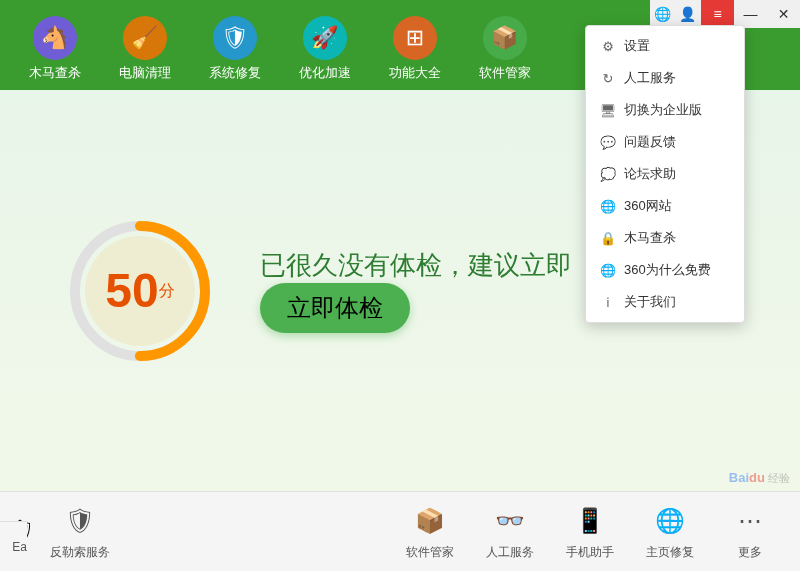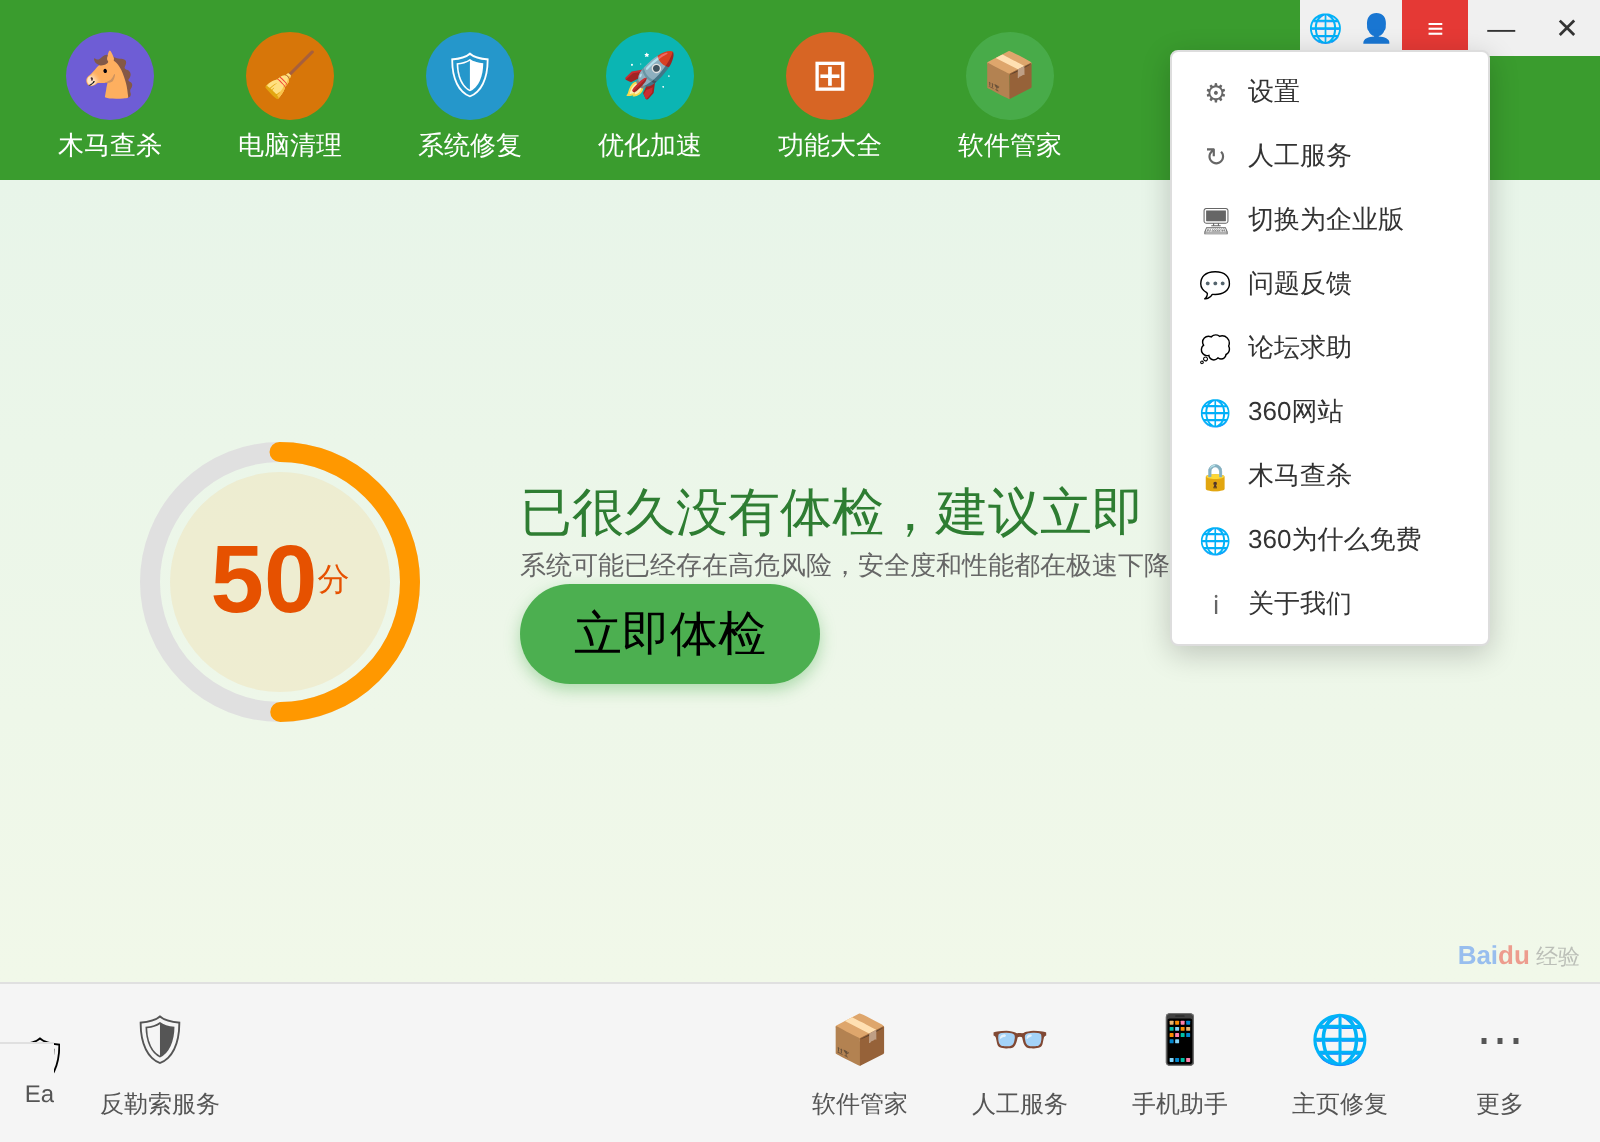--- a/index.html
+++ b/index.html
@@ -326,21 +326,20 @@
       <circle cx="80" cy="80" r="55" fill="rgba(255,160,0,0.1)"></circle>
     </svg>
     <div class="score-text">
       <span class="score-number">50</span>
       <span class="score-unit">分</span>
     </div>
   </div>
 
   <div class="main-text-area">
     <div class="main-title">已很久没有体检，建议立即</div>
-    <div class="main-subtitle">系统可能已经存在高危风险，安全度和性能都在极速下降</div>
     <button class="check-btn">立即体检</button>
   </div>
 </div>
 
 <div class="bottom-bar">
 
   <div style="width:20px; overflow:hidden; height:70px; display:flex; flex-direction:column; align-items:center; justify-content:center; gap:5px; cursor:pointer;">
     <div style="font-size:24px">🛡</div>
   </div>
 

